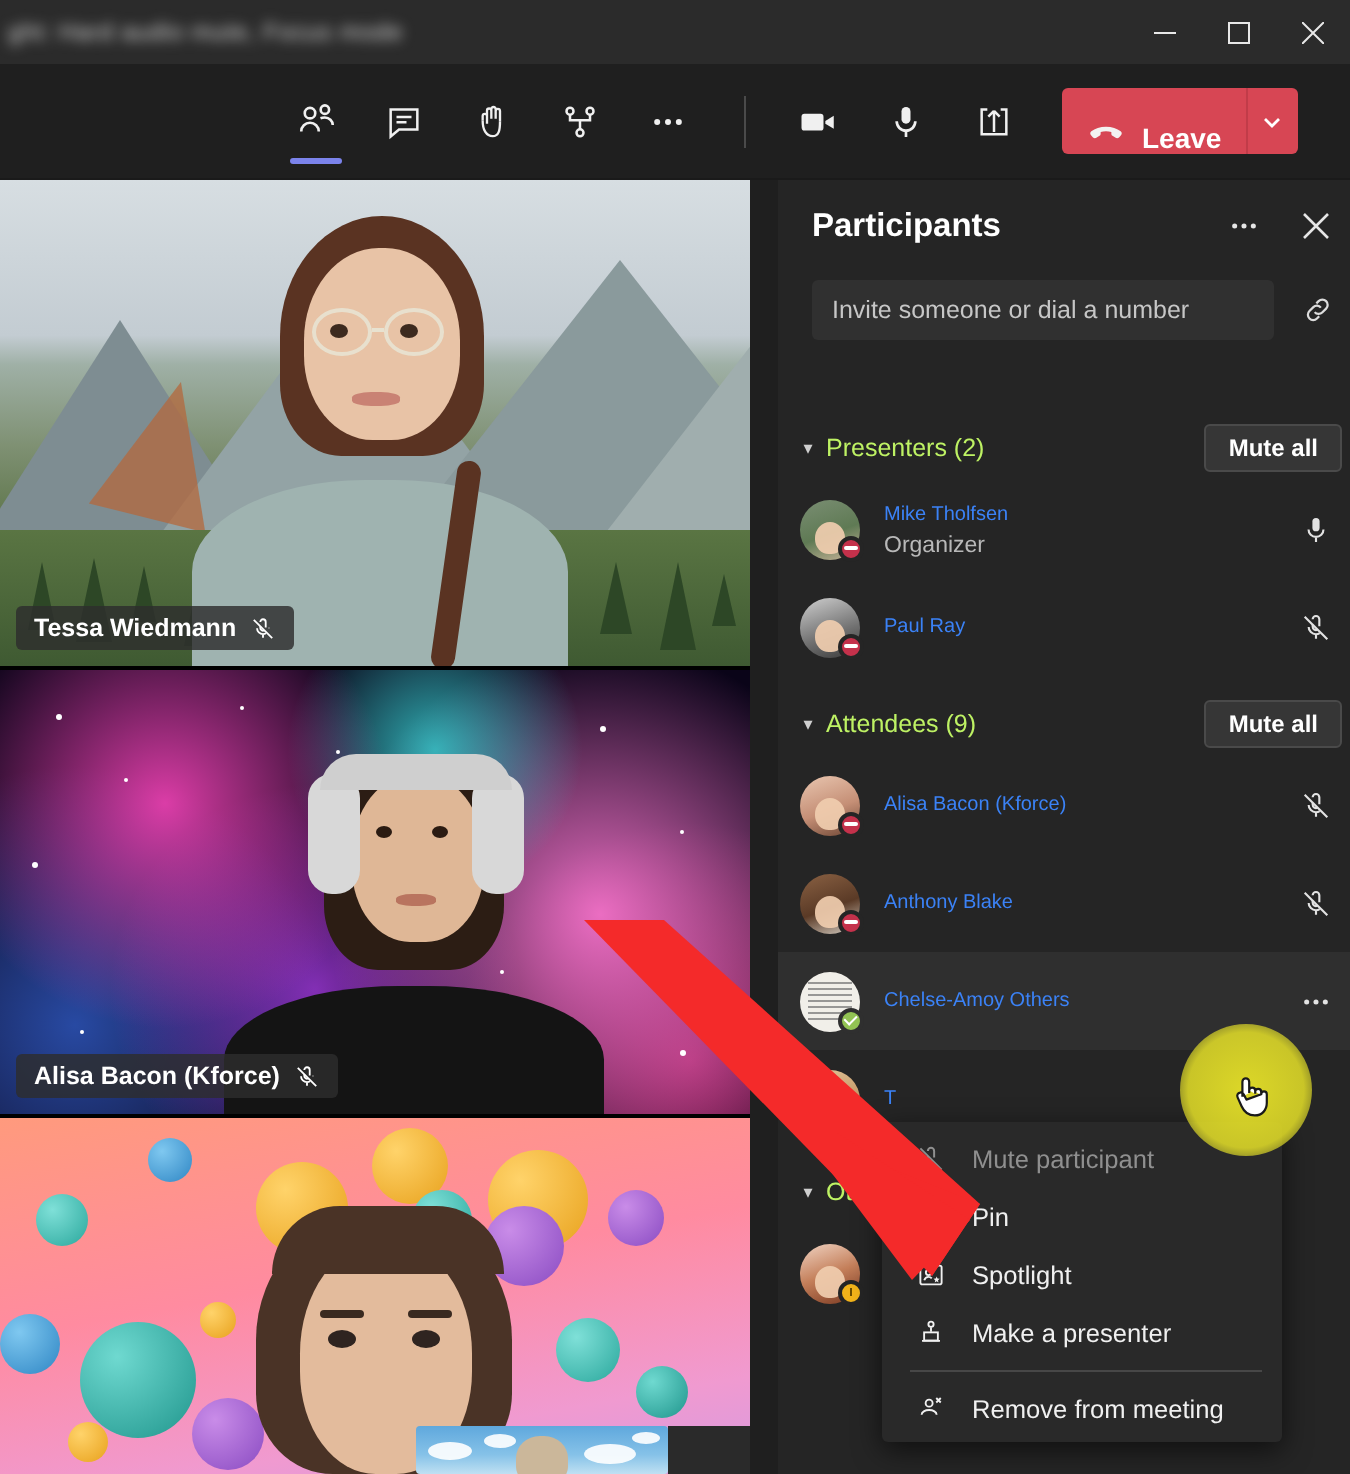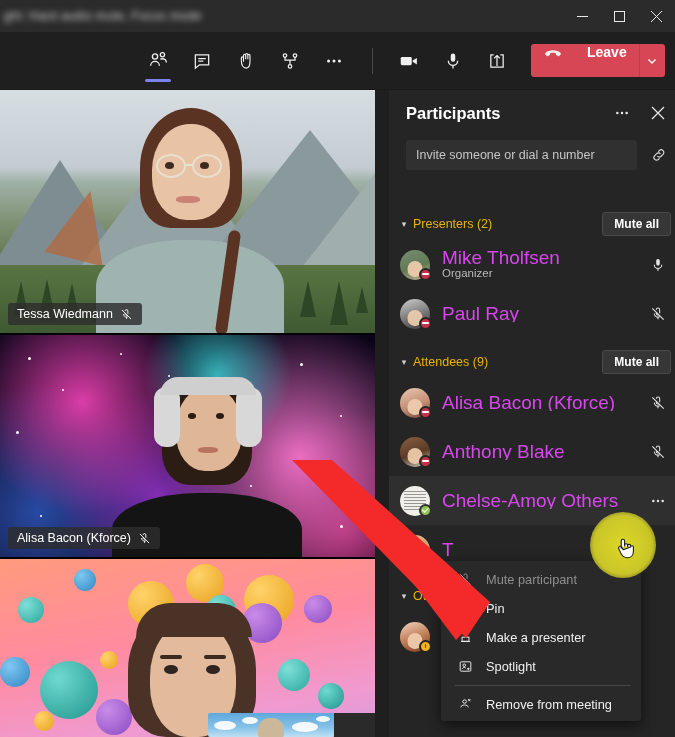--- a/index.html
+++ b/index.html
@@ -57,34 +57,34 @@
   .tb-sep {
     width: 1px; height: 26px; background: #4a4a4a; margin: 0 14px 0 16px;
   }
   .leave-btn {
     display: flex; align-items: center;
     height: 33px; margin-left: 12px;
     background: #d74654; border-radius: 3px;
     overflow: hidden;
   }
   .leave-main {
-    display: flex; align-items: flex-start; gap: 24px;
+    display: flex; align-items: flex-end; gap: 8px;
     padding: 0 12px 0 12px; height: 33px;
   }
   .leave-label { font-size: 14px; font-weight: bold; color: #fff; }
   .leave-caret {
     width: 26px; height: 33px;
     display: flex; align-items: center; justify-content: center;
     border-left: 1px solid #c13c49; color: #fff;
   }
 
   
   .stage {
     position: absolute; top: 90px; left: 0; width: 375px; height: 647px;
-    background: #000; overflow: hidden;
+    background: #000; overflow: hidden; font-weight: bold;
   }
   .tile { position: absolute; left: 0; width: 375px; overflow: hidden; }
   #tile0 { top: 0; height: 243px; }
   #tile1 { top: 245px; height: 222px; }
   #tile2 { top: 469px; height: 178px; }
 
   .bg { position: absolute; inset: 0; }
 
   
   .bg-mountain {
@@ -199,21 +199,21 @@
   .plist { position: absolute; top: 118px; left: 0; width: 296px; height: 529px; }
 
   .section-head {
     display: flex; align-items: center;
     height: 32px; padding: 0 14px 0 8px;
   }
   .chev {
     width: 14px; margin-right: 2px;
     color: #cfcfcf; font-size: 9px; line-height: 1; text-align: center;
   }
-  .section-title { font-size: 12.5px; color: #eab308; }
+  .section-title { font-size: 12.5px; color: #bef264; }
   .mute-all {
     margin-left: auto;
     background: #363636;
     border: 1px solid #4a4a4a;
     color: #fff; font-size: 12px; font-weight: bold;
     padding: 4px 11px; border-radius: 3px;
     font-family: "Liberation Sans", sans-serif;
   }
 
   .prow {
@@ -262,21 +262,21 @@
     border-left: 1.6px solid #fff; border-bottom: 1.6px solid #fff;
     transform: rotate(-45deg) translate(0px,-1px);
   }
   .badge-pending { background: #f2b31a; }
   .badge-pending::after {
     content:""; width: 1.4px; height: 4px; background: #6b4c00;
     box-shadow: 1.4px 2.6px 0 -0.6px #6b4c00;
   }
   .pinfo { margin-left: 12px; min-width: 0; flex: 1; }
   .pname {
-    font-size: 19px; color: #d946ef; line-height: 17px;
+    font-size: 10px; color: #3b82f6; line-height: 17px;
     white-space: nowrap; overflow: hidden; text-overflow: ellipsis;
   }
   .psub { font-size: 11.5px; color: #b8b8b8; line-height: 15px; }
   .mic { width: 22px; display: flex; justify-content: center; color: #e3e3e3; }
   .row-more {
     width: 22px; display: flex; justify-content: center; align-items: center;
     color: #e3e3e3; letter-spacing: 1px; font-size: 14px;
   }
 
   
@@ -722,39 +722,39 @@
           <path d="M14.8 3.6 20.4 9.2l-3.2 1-1.1 3.5-4.8-4.8 3.5-1.1z"></path>
           <path d="M11.3 8.9 4 19.9l11-7.3"></path>
         </svg>
       </span>
       <span>Pin</span>
     </div>
 
     <div class="ctxitem">
       <span class="ctxicon">
         <svg width="15" height="15" viewBox="0 0 24 24" fill="none" stroke="currentColor" stroke-width="1.5">
+          <rect x="3.5" y="4.5" width="17" height="15" rx="1.5"></rect>
+          <circle cx="10" cy="10" r="2.1"></circle>
+          <path d="M6.6 16.2c.6-1.8 1.9-2.7 3.4-2.7 1 0 1.9.4 2.6 1.2"></path>
+          <path d="M16.5 13.2l.7 1.6 1.8.2-1.4 1.2.4 1.7-1.5-.9-1.5.9.4-1.7-1.4-1.2 1.8-.2z" fill="currentColor" stroke="none"></path>
+        </svg>
+      </span>
+      <span>Spotlight</span>
+    </div>
+
+    <div class="ctxitem">
+      <span class="ctxicon">
+        <svg width="15" height="15" viewBox="0 0 24 24" fill="none" stroke="currentColor" stroke-width="1.5">
           <circle cx="12" cy="5" r="2.1"></circle>
           <path d="M12 7.4V11"></path>
           <rect x="6.5" y="11.5" width="11" height="6.5"></rect>
           <path d="M4.8 18.3h14.4"></path>
         </svg>
       </span>
       <span>Make a presenter</span>
-    </div>
-
-    <div class="ctxitem">
-      <span class="ctxicon">
-        <svg width="15" height="15" viewBox="0 0 24 24" fill="none" stroke="currentColor" stroke-width="1.5">
-          <rect x="3.5" y="4.5" width="17" height="15" rx="1.5"></rect>
-          <circle cx="10" cy="10" r="2.1"></circle>
-          <path d="M6.6 16.2c.6-1.8 1.9-2.7 3.4-2.7 1 0 1.9.4 2.6 1.2"></path>
-          <path d="M16.5 13.2l.7 1.6 1.8.2-1.4 1.2.4 1.7-1.5-.9-1.5.9.4-1.7-1.4-1.2 1.8-.2z" fill="currentColor" stroke="none"></path>
-        </svg>
-      </span>
-      <span>Spotlight</span>
     </div>
 
     <div class="ctxdiv"></div>
 
     <div class="ctxitem">
       <span class="ctxicon">
         <svg width="15" height="15" viewBox="0 0 24 24" fill="none" stroke="currentColor" stroke-width="1.5">
           <circle cx="10.5" cy="7.3" r="2.8"></circle>
           <path d="M4.5 16.6c0-2.2 2.7-3.8 6-3.8s6 1.6 6 3.8"></path>
           <path d="M16.2 3.2 19.8 6.8 M19.8 3.2 16.2 6.8"></path>

